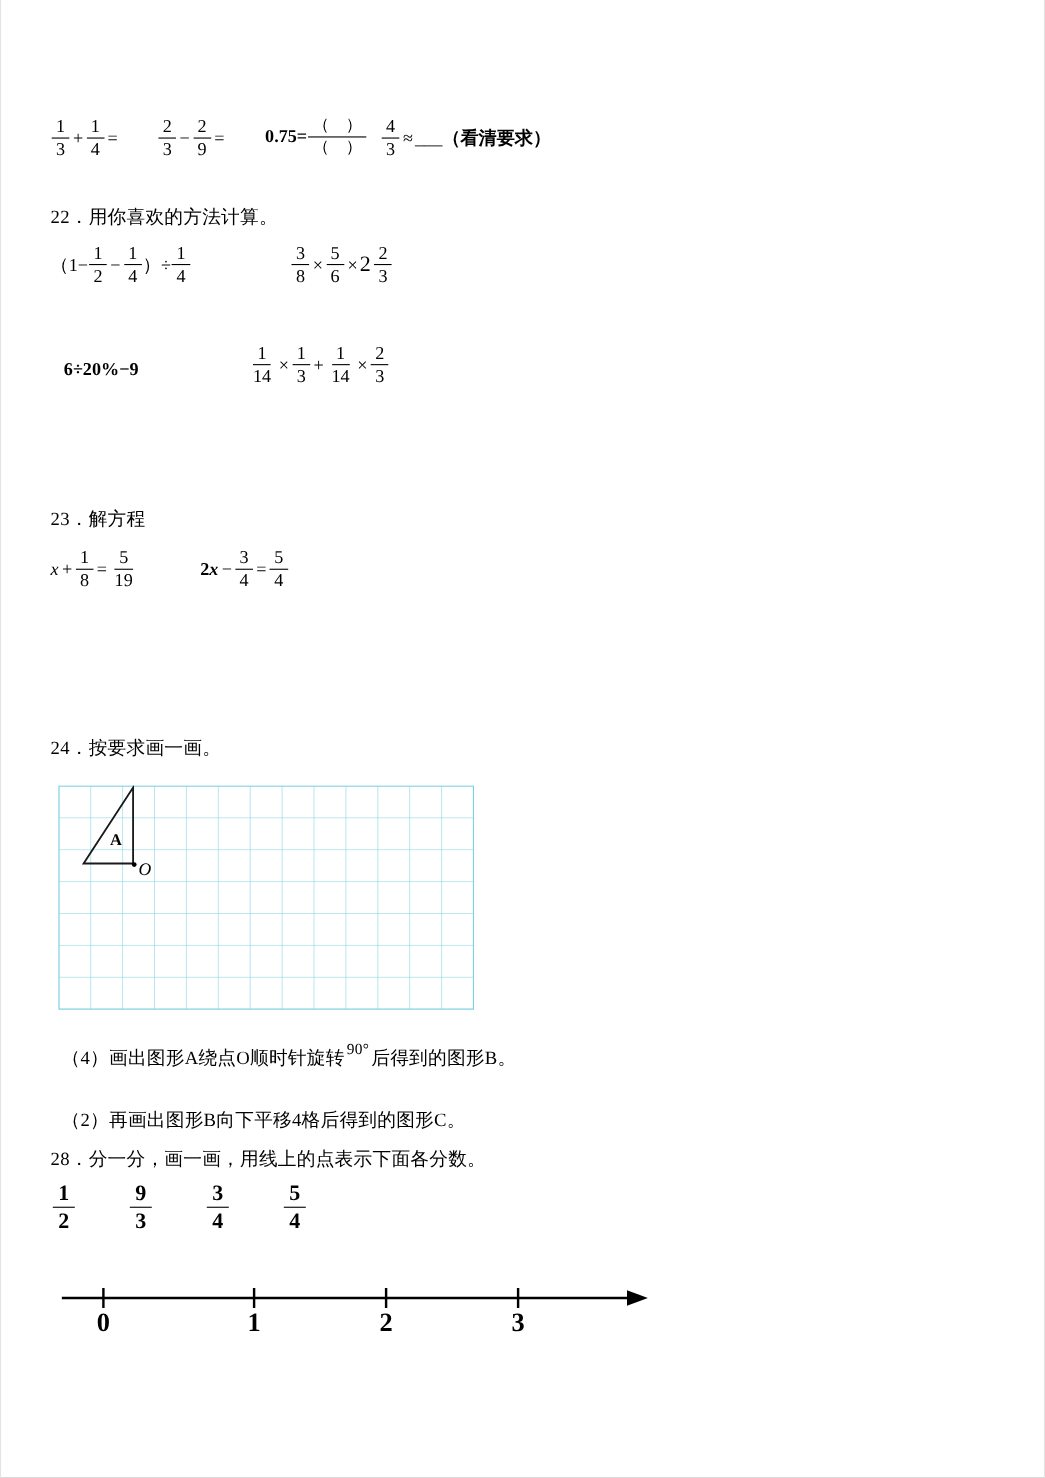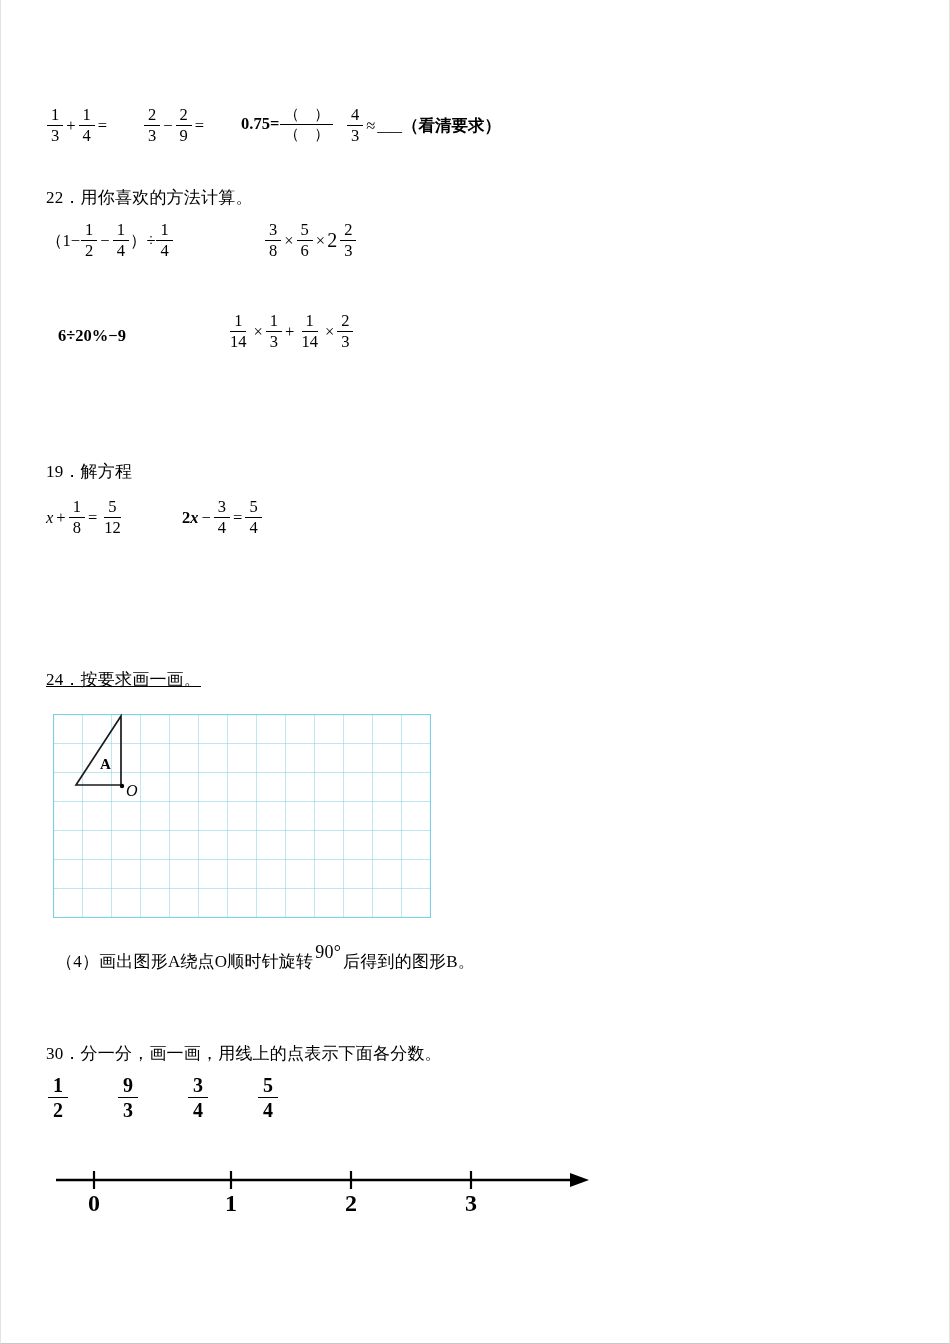--- a/index.html
+++ b/index.html
@@ -18,21 +18,21 @@
   .abs { position:absolute; }
   .line { font-size:17px; letter-spacing:0.2px; white-space:nowrap;text-align:right; }
   .b { font-weight:bold;text-align:right; }
   .mathrow { display:flex; align-items:center; font-size:16.5px; white-space:nowrap; }
   .frac { display:inline-flex; flex-direction:column; align-items:center; line-height:1.1; text-align:center; margin:0 1px; }
   .fn { padding:0 4px 1px; border-bottom:1.3px solid #000; display:block; }
   .fd { padding:1px 4px 0; display:block; }
   .opn { margin:0 2px; }
   .whole { font-size:20px; margin-right:2px; }
   .var { font-style:italic; margin-right:1px; }
-  .angle { font-size:18px; position:relative; top:-9px; margin:0 2px; }
+  .angle { font-size:14px; position:relative; top:-9px; margin:0 2px; }
   .bigfrac { font-size:20px; font-weight:bold; }
   .bigfrac .fn { border-bottom-width:1.7px; padding:0 5px 1px; }
   .bigfrac .fd { padding:1px 5px 0; }
   .grid-wrap { left:52px; top:714px; width:378px; height:204px; }
   .label-a { font-weight:bold; font-size:15px; font-family:"Liberation Serif",serif; }
   .label-o { font-style:italic; font-size:16px; }
   .nl-label { position:absolute; top:26px; transform:translateX(-50%); font-size:24px; font-weight:bold; font-family:"Liberation Serif",serif; }
 </style>
 </head>
 <body>
@@ -138,74 +138,75 @@
         <span class="fn">1</span>
         <span class="fd">14</span>
       </span>
     <span class="opn">×</span>
     <span class="frac">
         <span class="fn">2</span>
         <span class="fd">3</span>
       </span>
   </div>
 
-  <div class="abs line" style="left:45px;top:460px;">19．解方程</div>
+  <div class="abs line" style="left:45px;top:460px;">23．解方程</div>
 
   <div class="abs mathrow" style="left:45px;top:498px;">
     <span class="var">x</span>
     <span class="opn">+</span>
     <span class="frac">
         <span class="fn">1</span>
         <span class="fd">8</span>
       </span>
     <span class="opn">=</span>
     <span class="frac">
         <span class="fn">5</span>
-        <span class="fd">12</span>
+        <span class="fd">19</span>
       </span>
   </div>
 
   <div class="abs mathrow" style="left:181px;top:498px;">
     <span class="b">2</span>
     <span class="var b">x</span>
     <span class="opn">−</span>
     <span class="frac">
         <span class="fn">3</span>
         <span class="fd">4</span>
       </span>
     <span class="opn">=</span>
     <span class="frac">
         <span class="fn">5</span>
         <span class="fd">4</span>
       </span>
   </div>
 
-  <div class="abs line" style="left:45px;top:668px;text-decoration:underline;">24．按要求画一画。</div>
+  <div class="abs line" style="left:45px;top:668px;">24．按要求画一画。</div>
 
   <div class="abs grid-wrap">
     <svg width="378" height="204">
       <defs>
         <pattern id="gridcell" width="29" height="29" patternUnits="userSpaceOnUse">
           <path d="M 29 0 L 0 0 0 29" fill="none" stroke="#7ecfe2" stroke-width="1"></path>
         </pattern>
       </defs>
       <rect x="0.5" y="0.5" width="377" height="203" fill="url(#gridcell)"></rect>
       <rect x="0.5" y="0.5" width="377" height="203" fill="none" stroke="#7ecfe2" stroke-width="1.2"></rect>
       <polygon points="23,71 68,2 68,71" fill="none" stroke="#1a1a1a" stroke-width="1.7"></polygon>
       <circle cx="69" cy="72" r="2.2" fill="#000"></circle>
     </svg>
     <span class="abs label-a" style="left:47px;top:42px;">A</span>
     <span class="abs label-o" style="left:73px;top:68px;">O</span>
   </div>
 
   <div class="abs line" style="left:55px;top:950px;">
     <span>（4）画出图形A绕点O顺时针旋转</span><span class="angle">90°</span><span>后得到的图形B。</span>
   </div>
-
-  <div class="abs line" style="left:45px;top:1042px;">30．分一分，画一画，用线上的点表示下面各分数。</div>
+  <div class="abs line" style="left:55px;top:1007px;">（2）再画出图形B向下平移4格后得到的图形C。</div>
+
+  <div class="abs line" style="left:45px;top:1042px;">28．分一分，画一画，用线上的点表示下面各分数。</div>
 
   <div class="abs" style="left:46px;top:1074px;display:flex;gap:48px;">
     <span class="frac bigfrac">
         <span class="fn">1</span>
         <span class="fd">2</span>
       </span>
     <span class="frac bigfrac">
         <span class="fn">9</span>
         <span class="fd">3</span>
       </span>

